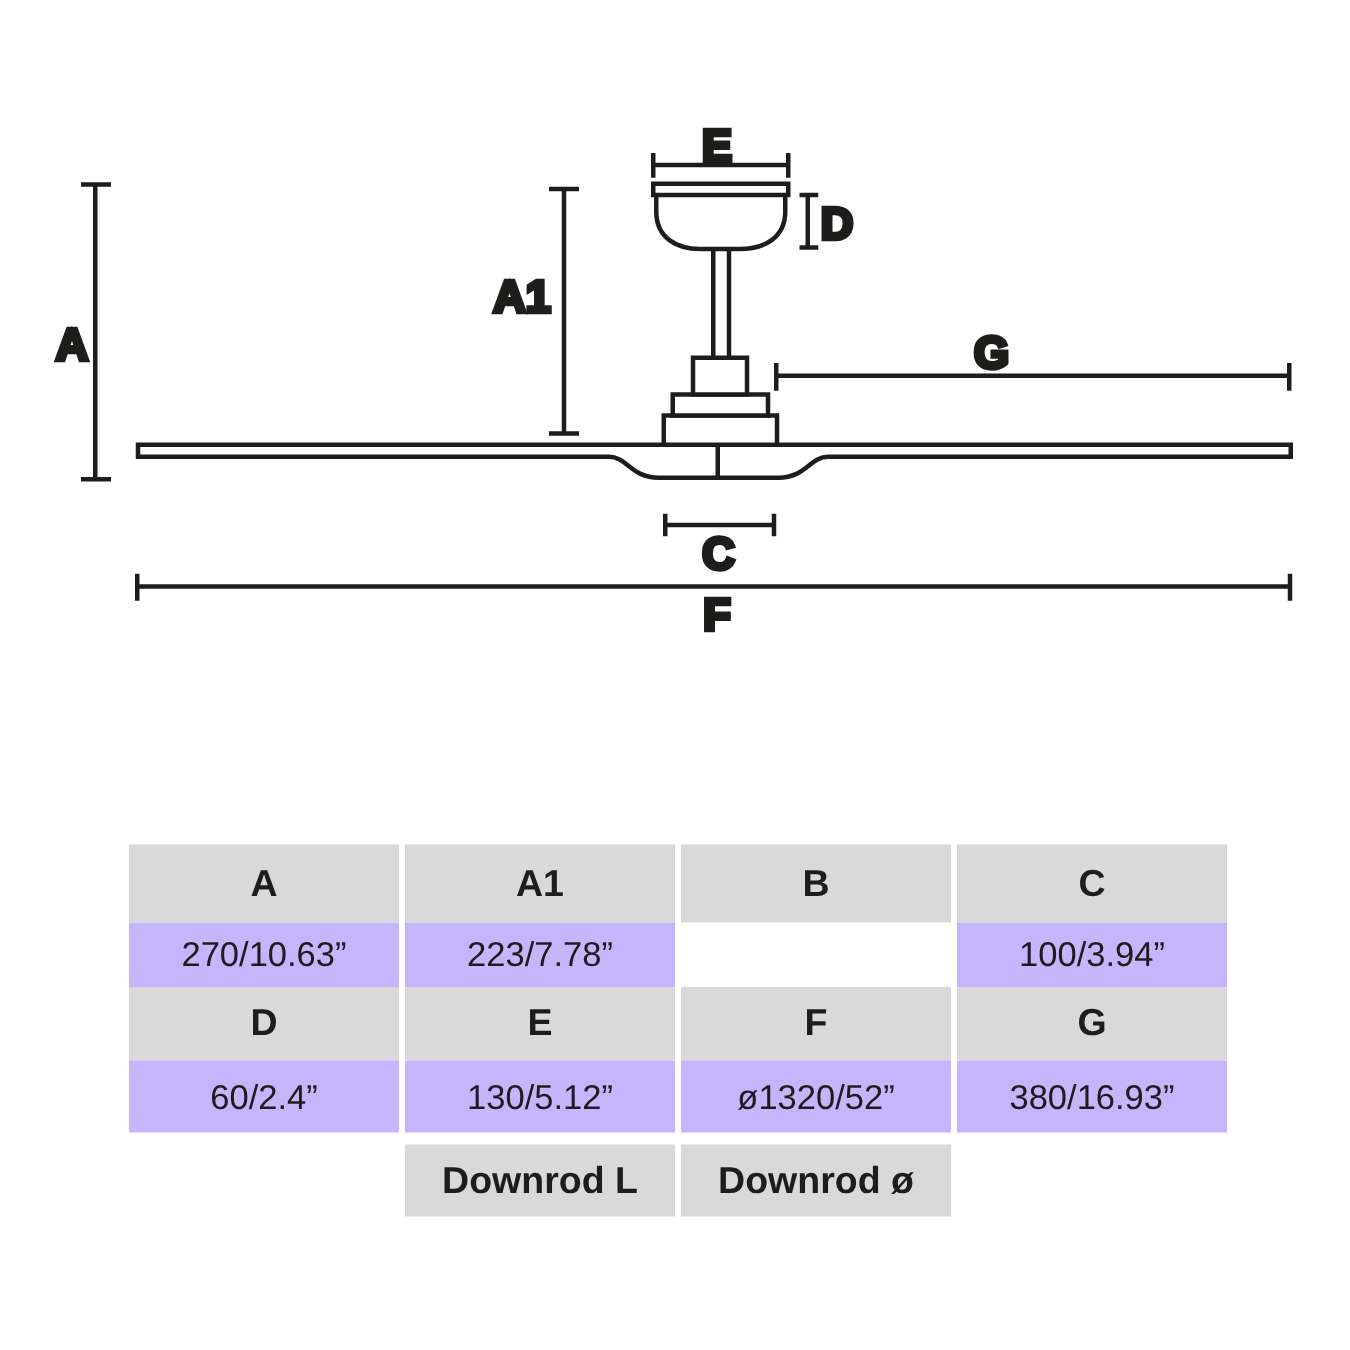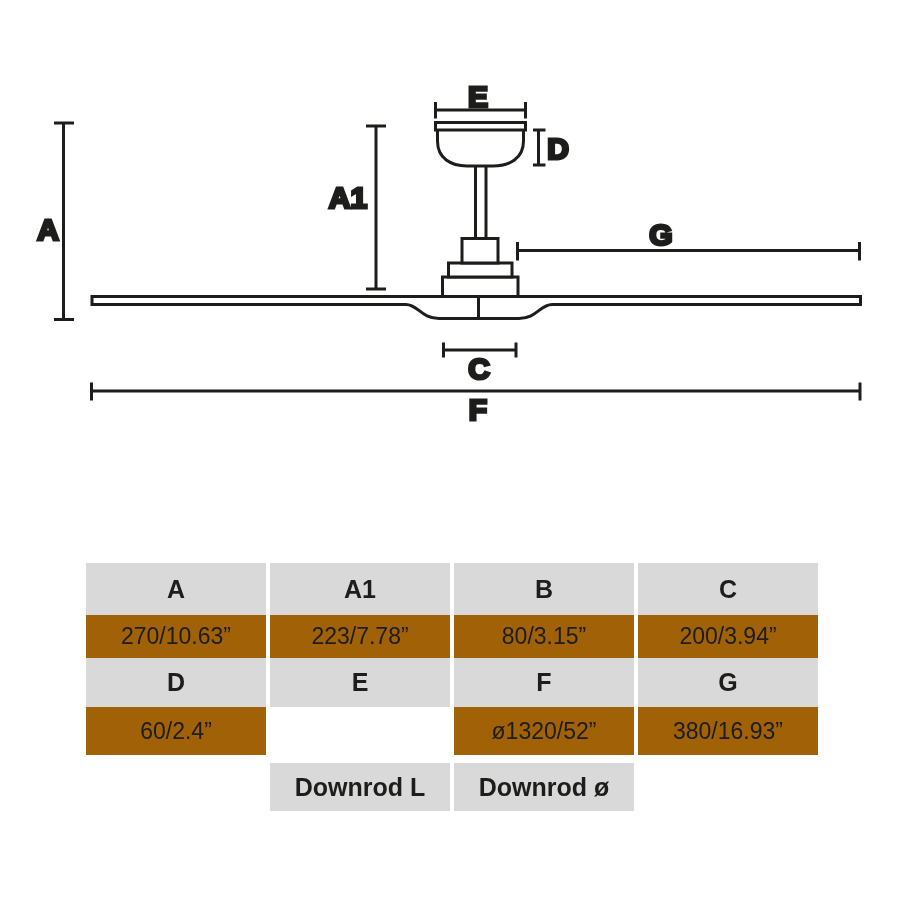--- a/index.html
+++ b/index.html
@@ -43,21 +43,21 @@
     align-items: center;
     justify-content: center;
     white-space: nowrap;
   }
   .cell.head {
     background: #d9d9d9;
     font-weight: bold;
     font-size: 25px;
   }
   .cell.val {
-    background: #a16207;
+    background: #c4b5fd;
     font-size: 23px;
     font-weight: normal;
   }
   .cell.val.bold { font-weight: normal; }
   .r1 { grid-row: 1; } .r2 { grid-row: 2; } .r3 { grid-row: 3; }
   .r4 { grid-row: 4; text-align: right; } .r6 { grid-row: 6; } .r7 { grid-row: 7; }
   .c1 { grid-column: 1; } .c2 { grid-column: 2; }
   .c3 { grid-column: 3; } .c4 { grid-column: 4; }
 </style>
 </head>
@@ -136,29 +136,29 @@
 
   <div class="dims-table">
 
     <div class="cell head r1 c1">A</div>
     <div class="cell head r1 c2">A1</div>
     <div class="cell head r1 c3">B</div>
     <div class="cell head r1 c4">C</div>
 
     <div class="cell val r2 c1">270/10.63”</div>
     <div class="cell val bold r2 c2">223/7.78”</div>
-    <div class="cell val r2 c3">80/3.15”</div>
-    <div class="cell val r2 c4">200/3.94”</div>
+    <div class="cell val r2 c4">100/3.94”</div>
 
     <div class="cell head r3 c1">D</div>
     <div class="cell head r3 c2">E</div>
     <div class="cell head r3 c3">F</div>
     <div class="cell head r3 c4">G</div>
 
     <div class="cell val r4 c1">60/2.4”</div>
+    <div class="cell val r4 c2">130/5.12”</div>
     <div class="cell val r4 c3">ø1320/52”</div>
     <div class="cell val r4 c4">380/16.93”</div>
 
     <div class="cell head r6 c3">Downrod ø</div>
     <div class="cell head r6 c2">Downrod L</div>
 
   </div>
 </div>
 
 </body></html>

